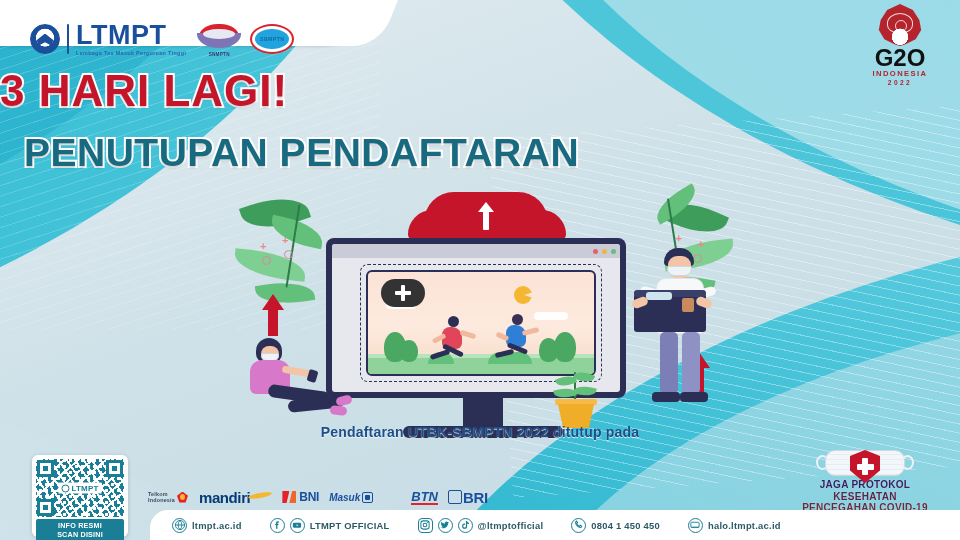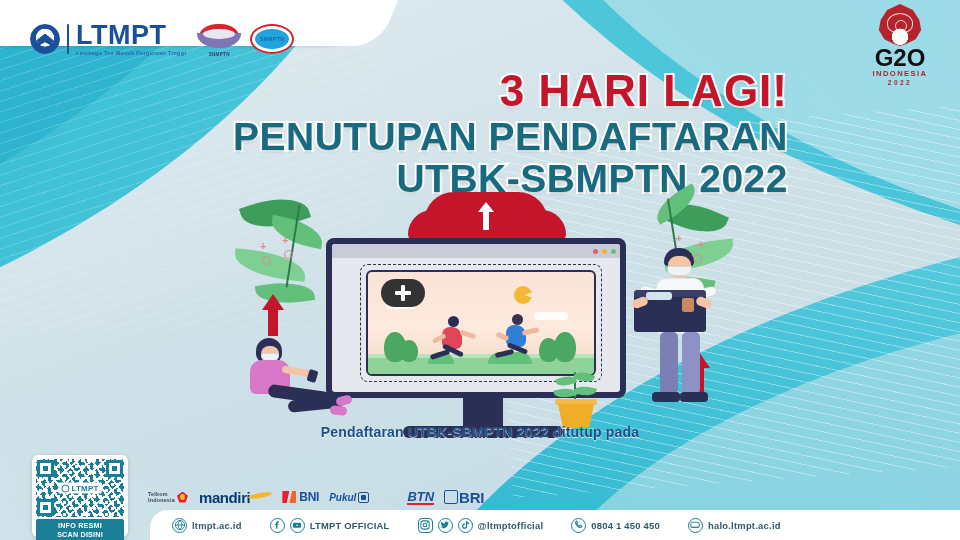--- a/index.html
+++ b/index.html
@@ -132,35 +132,35 @@
   .g20-orn:before{content:""; position:absolute; left:10px; top:9px; right:10px; bottom:13px;
      border:1.4px solid rgba(255,255,255,.85); border-radius:50% 50% 40% 40%;}
   .g20-orn:after{content:""; position:absolute; left:18px; top:16px; width:10px; height:10px;
      border:1.3px solid rgba(255,255,255,.8); border-radius:50%;}
   .g20-text { font-size:24px; font-weight:bold; color:#111; letter-spacing:0px; line-height:.95; margin-top:1px;
      font-family:"Liberation Sans", sans-serif;}
   .g20-sub { font-size:7.6px; font-weight:bold; color:#b5232c; letter-spacing:1.4px; line-height:1.15;}
   .g20-year { font-size:6.6px; font-weight:bold; color:#b5232c; letter-spacing:2.4px;}
 
   
-  .headline { position:absolute; left:0; top:66px; width:788px; text-align:right; }
+  .headline { position:absolute; left:0; top:66px; width:788px; text-align:left; }
   .h-line1 {
     font-size:44px; font-weight:bold; color:#c4152b; letter-spacing:1px;
     -webkit-text-stroke: 4px #ffffff; paint-order: stroke fill;
     text-shadow: 0 2px 2px rgba(0,0,0,.18);
     font-family:"Liberation Sans", sans-serif;
   }
   .h-line2, .h-line3 {
     font-size:39px; font-weight:bold; color:#186a80; letter-spacing:.5px;
     -webkit-text-stroke: 4px #ffffff; paint-order: stroke fill;
     text-shadow: 0 2px 2px rgba(0,0,0,.18);
     line-height:1.08;
     font-family:"Liberation Sans", sans-serif;
   }
-  .h-line2{ margin-top:0; }
+  .h-line2{ margin-top:16px;padding-left:24px; }
 
   
   .illus { position:absolute; left:248px; top:190px; width:470px; height:245px; }
 
   .leaf { position:absolute; background:#63c07a; border-radius:0 80% 0 80%; }
   .leaf.dk { background:#3f9d5c; }
   .leaf.lt { background:#7ecf92; }
   .stem { position:absolute; background:#2f7a4a; border-radius:2px; }
 
   .cloud-up { position:absolute; left:176px; top:2px; width:124px; height:48px;
@@ -350,21 +350,20 @@
   <div class="g20">
     <div class="g20-orn"></div>
     <div class="g20-text">G2O</div>
     <div class="g20-sub">INDONESIA</div>
     <div class="g20-year">2022</div>
   </div>
 
   <div class="headline">
     <div class="h-line1">3 HARI LAGI!</div>
     <div class="h-line2">PENUTUPAN PENDAFTARAN</div>
-    <div class="h-line3">UTBK-SBMPTN 2022</div>
   </div>
 
   <div class="illus">
 
     <div class="leaf dk" style="left:-6px;  top:8px;   width:66px; height:30px; transform:rotate(-18deg);"></div>
     <div class="leaf" style="left:22px;  top:30px;  width:54px; height:24px; transform:rotate(12deg);"></div>
     <div class="leaf lt" style="left:-14px; top:62px;  width:72px; height:26px; transform:rotate(6deg);"></div>
     <div class="leaf" style="left:8px;   top:92px;  width:58px; height:22px; transform:rotate(-8deg);"></div>
     <div class="leaf dk" style="right:-8px; top:14px;  width:62px; height:28px; transform:rotate(24deg) scaleX(-1);"></div>
     <div class="leaf" style="right:18px; top:4px;   width:48px; height:20px; transform:rotate(-30deg) scaleX(-1);"></div>
@@ -515,30 +514,43 @@
     </div>
     <div class="bk">
       <div class="mandiri-txt">mandiri</div>
       <div class="mandiri-wave"></div>
     </div>
     <div class="bk">
       <div class="bni-mark"></div>
       <div class="bni-txt">BNI</div>
     </div>
     <div class="bk btn-bank">
-      <div class="btn-word">Pukul</div>
+      <div class="btn-word">Masuk</div>
       <div class="btn-icon"></div>
       <div class="btn-red">BTN</div>
     </div>
     <div class="bk">
       <div class="bri-mark"></div>
       <div class="bri-txt">BRI</div>
     </div>
   </div>
 
+  <div class="covid">
+    <div class="mask">
+      <div class="mask-ear l"></div>
+      <div class="mask-body"></div>
+      <div class="mask-ear r"></div>
+      <div class="shield"></div>
+    </div>
+    <div class="covid-txt">
+      <div class="l1">JAGA PROTOKOL</div>
+      <div class="l2">KESEHATAN</div>
+      <div class="l3">PENCEGAHAN COVID-19</div>
+    </div>
+  </div>
 
   <div class="footer">
 
     <div class="f-group">
       <div class="ic">
         <svg width="11" height="11" viewBox="0 0 24 24" fill="none" stroke="#1a7f96" stroke-width="2">
           <circle cx="12" cy="12" r="10"></circle>
             <path d="M2 12h20M12 2a14 14 0 010 20M12 2a14 14 0 000 20"></path>
         </svg>
       </div>

